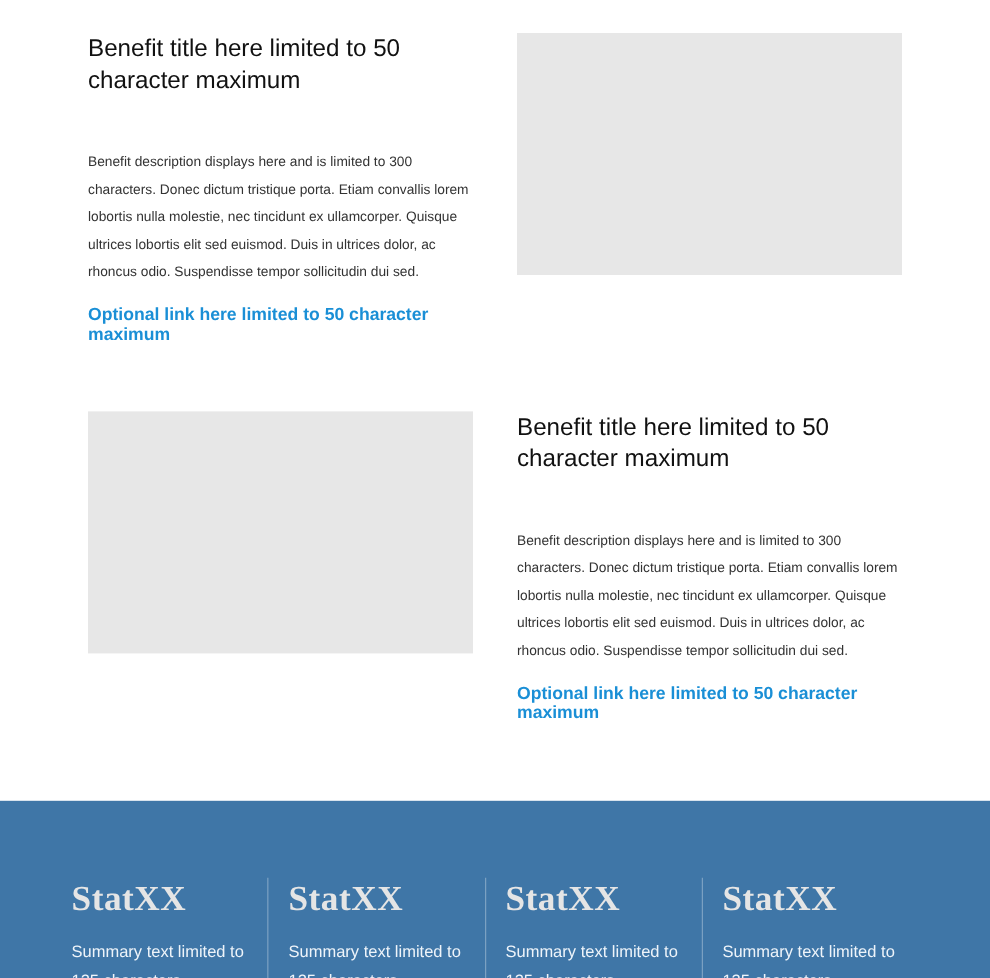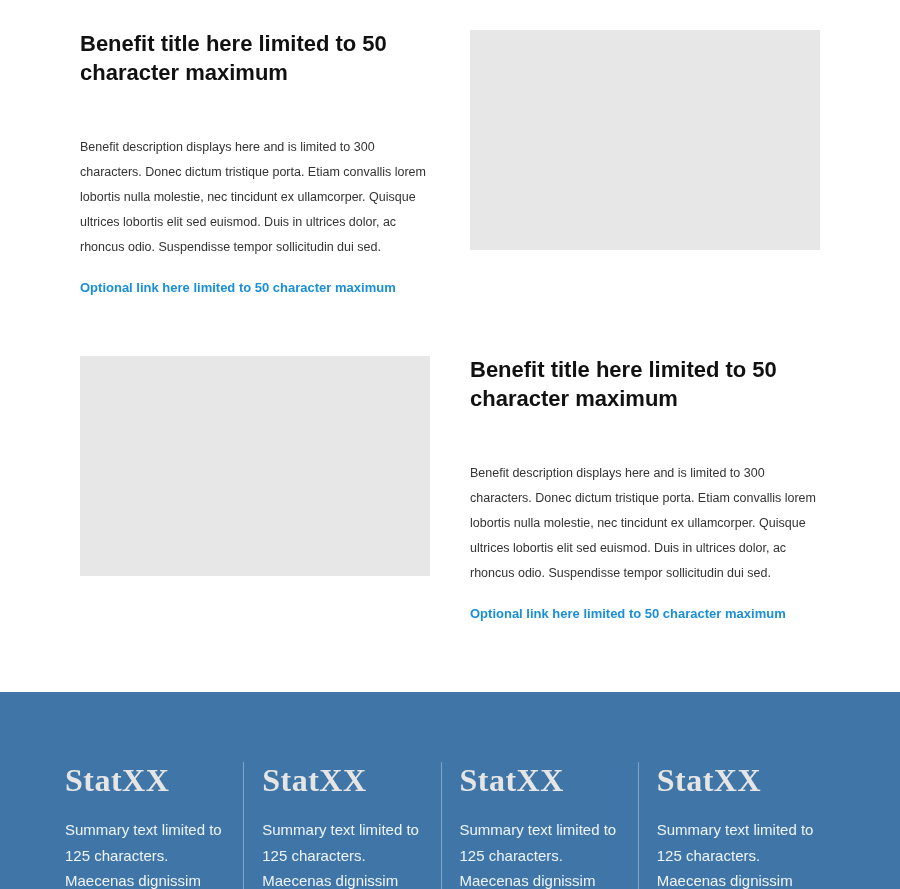--- a/index.html
+++ b/index.html
@@ -25,34 +25,34 @@
   .benefit-media {
     flex: 1;
   }
   .placeholder-img {
     width: 100%;
     height: 220px;
     background: #e7e7e7;
   }
   .benefit-title {
     font-size: 22px;
-    font-weight: 700;
+    font-weight: 400;
     line-height: 1.3;
     margin-bottom: 18px;
     color: #111;
   }
   .benefit-desc {
     font-size: 12.5px;
     line-height: 2.0;
     color: #333;
     margin-bottom: 18px;
     margin-top: 48px;
   }
   .benefit-link {
-    font-size: 13px;
+    font-size: 16px;
     font-weight: 700;
     color: #1a8fd6;
     text-decoration: none;
     display: inline-block;
   }
   .stats-section {
     background: #3f76a7;
     padding: 70px 65px 70px 65px;
     display: flex;
   }

